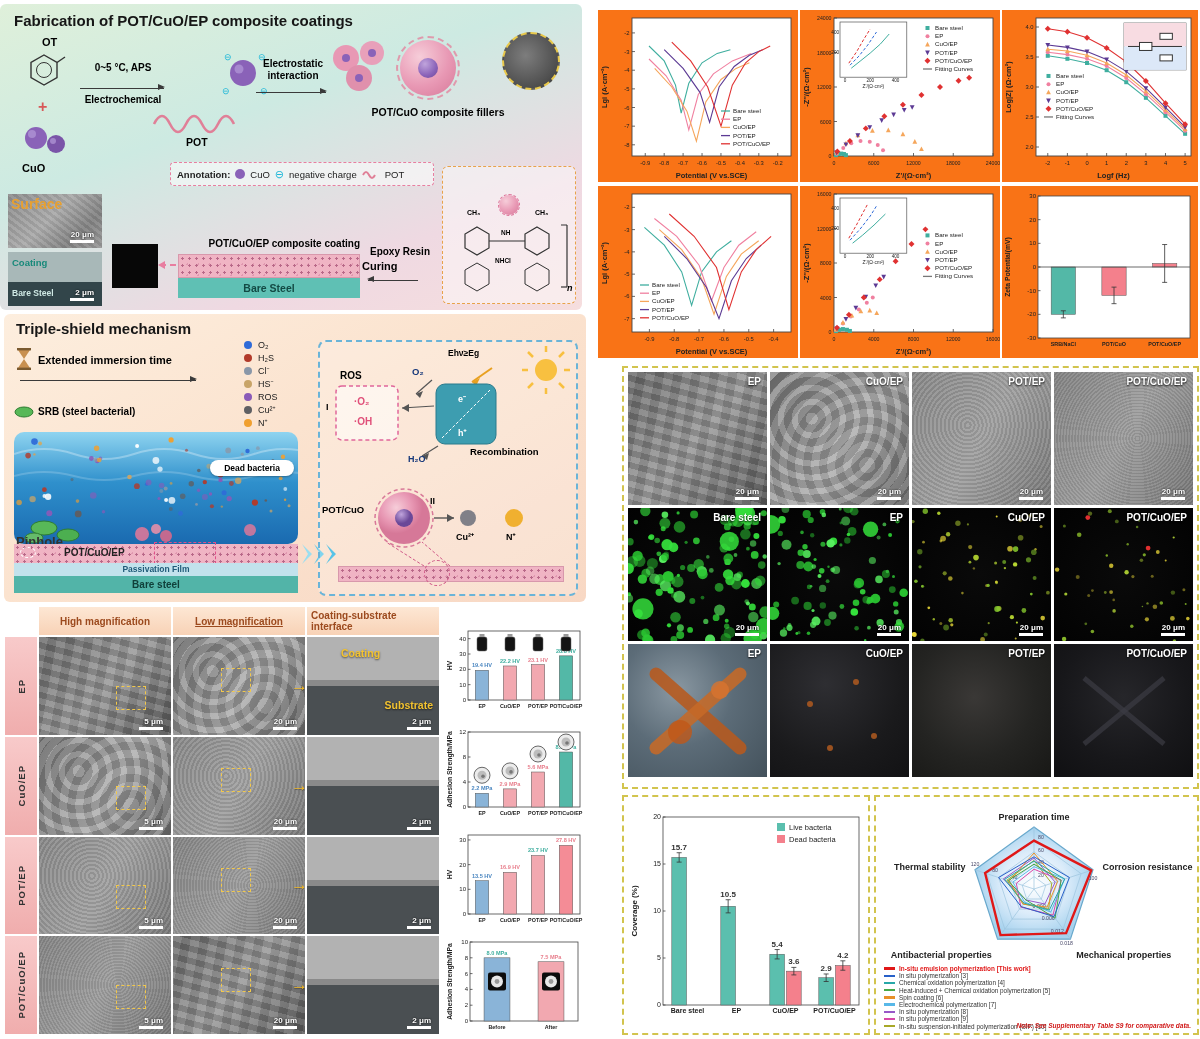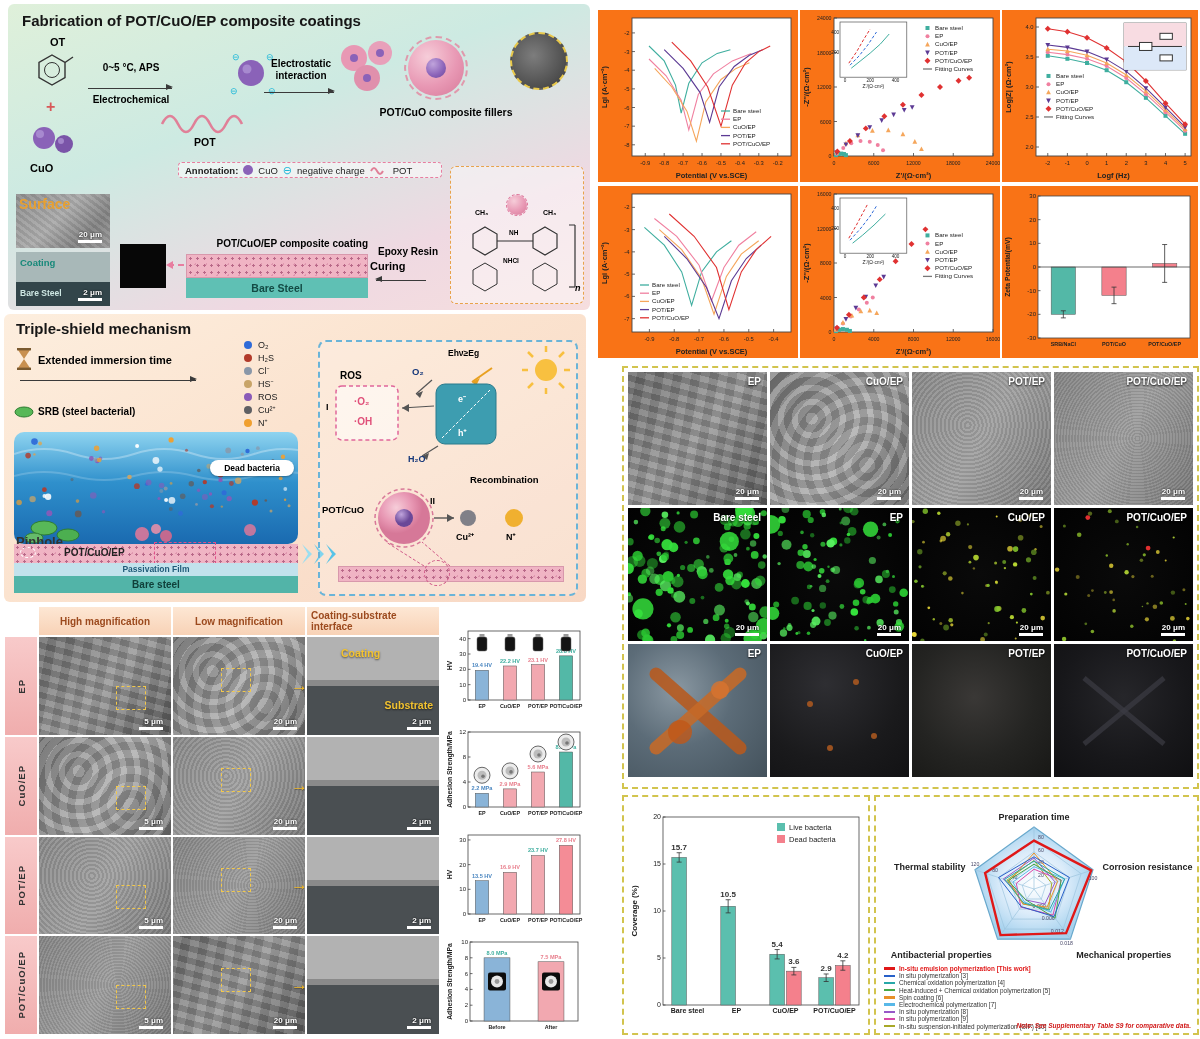--- a/index.html
+++ b/index.html
@@ -3,21 +3,21 @@
 <meta charset="utf-8">
 <style>
 *{margin:0;padding:0;box-sizing:border-box}
 body{font-family:"Liberation Sans",sans-serif;background:#fff}
 #root{position:relative;width:1200px;height:1039px;background:#fff;overflow:hidden}
 .abs{position:absolute}
 svg{display:block}
 svg text{font-family:"Liberation Sans",sans-serif}
 .b{font-weight:bold}
 
-#panelA{position:absolute;left:8px;top:4px;width:582px;height:306px;border-radius:6px;
+#panelA{position:absolute;left:0;top:4px;width:582px;height:306px;border-radius:6px;
  background:linear-gradient(160deg,#dff0da 0%,#cdeae2 38%,#efd9e2 75%,#f6dede 100%);overflow:hidden}
 .patitle{position:absolute;left:14px;top:8px;font-size:15px;font-weight:bold;color:#161616}
 .harrow{position:absolute;border-top:1.8px solid #3a3a3a}
 .harrow::after{content:"";position:absolute;right:-1px;top:-5px;width:0;height:0;border-left:7px solid #3a3a3a;border-top:3.6px solid transparent;border-bottom:3.6px solid transparent}
 .harrow.left::after{left:-1px;right:auto;border-left:none;border-right:7px solid #3a3a3a}
 .pdash{position:absolute;border-top:2px dashed #e87ea0}
 .pdash::after{content:"";position:absolute;left:-2px;top:-5px;border-right:7px solid #e87ea0;border-top:4px solid transparent;border-bottom:4px solid transparent}
 .sphere-pink{border-radius:50%;background:radial-gradient(circle at 35% 30%,#f6cdd9,#e898b4 55%,#d67898)}
 .sphere-purple{border-radius:50%;background:radial-gradient(circle at 35% 30%,#c0a4dc,#8a62b8 60%,#6a4898)}
 .semcircle{border-radius:50%;border:2px dashed #e8c84a;background:radial-gradient(circle at 40% 40%,#7d7d7d,#4e4e4e 70%,#333)}
@@ -119,21 +119,21 @@
       <circle cx="20" cy="22" r="4" fill="#8a62b8"></circle>
         <circle cx="46" cy="17" r="4" fill="#8a62b8"></circle>
         <circle cx="33" cy="42" r="4" fill="#8a62b8"></circle>
     </svg>
     <div class="abs sphere-pink" style="left:400px;top:36px;width:56px;height:56px;outline:2px dashed rgba(230,120,150,.7);outline-offset:2px">
       <div class="abs sphere-purple" style="left:18px;top:18px;width:20px;height:20px"></div>
     </div>
     <div class="abs semcircle" style="left:502px;top:28px;width:58px;height:58px"></div>
     <div class="abs b" style="left:356px;top:102px;width:164px;text-align:center;font-size:10.5px">POT/CuO composite fillers</div>
 
-    <div class="annbox" style="left:170px;top:158px;width:264px;height:16px">
+    <div class="annbox" style="left:170px;top:158px;width:264px;height:24px">
       <span class="b">Annotation:</span>
       <span style="width:10px;height:10px;border-radius:50%;background:#8a62b8;display:inline-block"></span>
       <span>CuO</span>
       <span style="color:#20b8d8;font-size:11px">⊖</span>
       <span>negative charge</span>
       <svg width="18" height="10">
           <path d="M1,6 q3,-6 6,0 t6,0" fill="none" stroke="#e08098" stroke-width="2"></path>
         </svg>
       <span>POT</span>
     </div>
@@ -382,31 +382,31 @@
       <div class="abs" style="left:104px;top:218px;width:26px;height:26px;border:1.5px dashed #d05a88;border-radius:50%"></div>
       <div class="abs b" style="left:128px;top:6px;font-size:8.5px">Ehν≥Eg</div>
       <div class="abs b" style="left:92px;top:24px;font-size:9.5px;color:#16387a">O₂</div>
       <div class="abs b" style="left:138px;top:50px;font-size:9px;color:#fff">e⁻</div>
       <div class="abs b" style="left:138px;top:84px;font-size:9px;color:#fff">h⁺</div>
       <div class="abs b" style="left:20px;top:28px;font-size:10px">ROS</div>
       <div class="abs b" style="left:34px;top:54px;font-size:10px;color:#e0507a">·O₂</div>
       <div class="abs b" style="left:34px;top:74px;font-size:10px;color:#e0507a">·OH</div>
       <div class="abs b" style="left:6px;top:60px;font-size:9px">I</div>
       <div class="abs b" style="left:88px;top:112px;font-size:9px;color:#16387a">H₂O</div>
-      <div class="abs b" style="left:150px;top:132px;font-size:9.5px">Recombination</div>
+      <div class="abs b" style="left:150px;top:104px;font-size:9.5px">Recombination</div>
       <div class="abs b" style="left:2px;top:162px;font-size:9.5px">POT/CuO</div>
       <div class="abs b" style="left:110px;top:154px;font-size:9px">II</div>
       <div class="abs b" style="left:136px;top:188px;font-size:9px">Cu²⁺</div>
       <div class="abs b" style="left:186px;top:188px;font-size:9px">N⁺</div>
     </div>
   </section>
 
   <div id="semgrid">
       <div class="gridhead" style="left: 34px; top: 0px; width: 134px; height: 30px;">High magnification</div>
-      <div class="gridhead" style="left: 168px; top: 0px; width: 134px; height: 30px;">Low magnification</div>
+      <div class="gridhead" style="left: 168px; top: 0px; width: 134px; height: 30px; text-decoration: underline;">Low magnification</div>
       <div class="gridhead" style="left: 302px; top: 0px; width: 134px; height: 30px;">Coating-substrate interface</div>
       <div class="gridlab" style="left: 0px; top: 30px; width: 34px; height: 99.75px;">
         <span>EP</span>
       </div>
       <div class="gridcell gsem0" style="left: 34px; top: 30px; width: 134px; height: 99.75px;">
         <div class="sb"></div>
         <div class="sbt">5 μm</div>
         <div class="dashzoom" style="left: 58%; top: 50%; width: 30px; height: 24px;"></div>
       </div>
       <div class="gridcell gsem1" style="left: 168px; top: 30px; width: 134px; height: 99.75px;">

